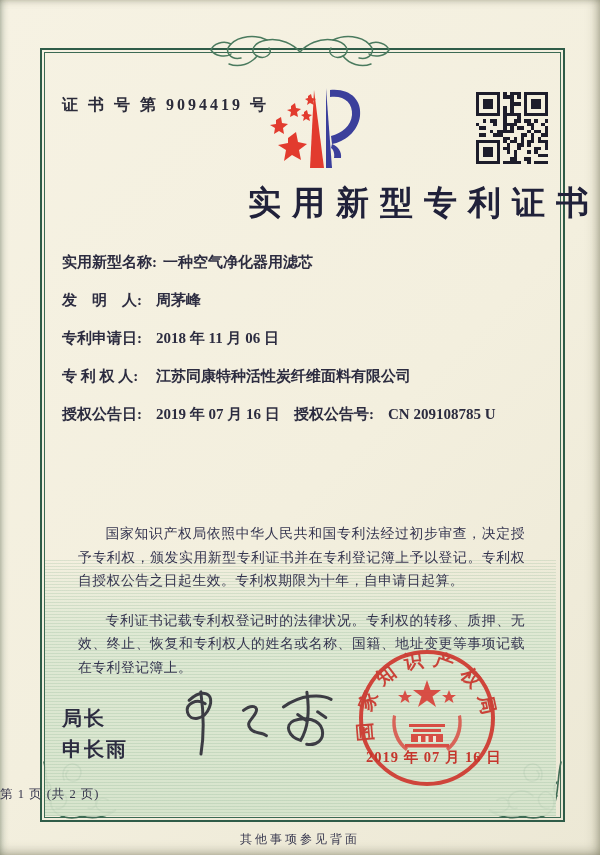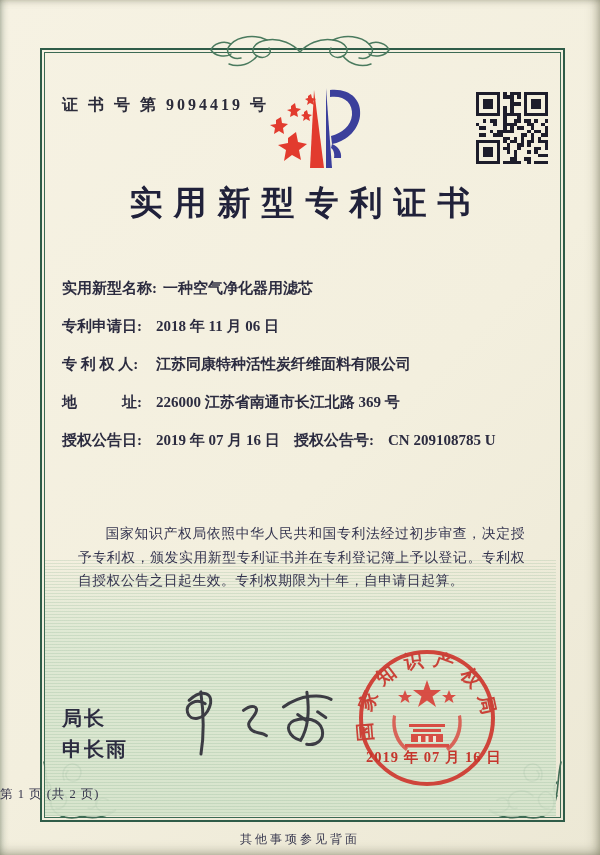--- a/index.html
+++ b/index.html
@@ -16,24 +16,24 @@
       repeating-linear-gradient(0deg, rgba(120,165,130,.20) 0 1px, rgba(255,255,255,0) 1px 3px),
       linear-gradient(180deg, rgba(222,233,213,0) 0%, rgba(220,232,210,.85) 28%, rgba(214,228,204,.95) 100%);}
   .ornament-top{position:absolute;left:50%;top:30px;transform:translateX(-50%);}
   .ornament-corner{position:absolute;bottom:-4px;}
   .ornament-corner.left{left:-4px;}
   .ornament-corner.right{right:-4px;transform:scaleX(-1);}
   
   .cert-no{position:absolute;left:62px;top:95px;font-size:16px;letter-spacing:3px;color:#2b2b3a;font-weight:600;}
   .logo{position:absolute;left:246px;top:84px;}
   .qr{position:absolute;left:476px;top:92px;width:72px;height:72px;}
-  .title{position:absolute;left:0;top:181px;width:100%;text-align:center;font-size:33px;font-weight:700;
+  .title{position:absolute;left:0;top:181px;width:100%;text-align:right;font-size:33px;font-weight:700;
     color:#20213a;letter-spacing:11px;text-indent:11px;}
   
-  .fields{position:absolute;left:62px;top:253px;width:480px;margin-top:26px;}
+  .fields{position:absolute;left:62px;top:253px;width:480px;}
   .frow{height:38px;font-size:15px;font-weight:600;color:#2c2c40;white-space:nowrap;}
   .flabel{display:inline-block;min-width:88px;}
   .fvalue{margin-left:6px;}
   .grant .fvalue{display:inline-block;min-width:132px;}
   .grant .flabel2{margin-left:6px;}
   
   .body-text{position:absolute;left:62px;top:506px;width:479px;font-size:13.8px;line-height:23.5px;
     color:#34344f;text-align:justify;}
   .body-text p{margin:16px;text-indent:2em;letter-spacing:.5px;}
   
@@ -232,30 +232,31 @@
       <rect x="17" y="20" width="1" height="1" fill="#1d1d2b"></rect>
       <rect x="18" y="20" width="1" height="1" fill="#1d1d2b"></rect>
       <rect x="19" y="20" width="1" height="1" fill="#1d1d2b"></rect>
       <rect x="20" y="20" width="1" height="1" fill="#1d1d2b"></rect>
     </svg>
 
   <div class="title">实用新型专利证书</div>
 
   <div class="fields">
     <div class="frow"><span class="flabel">实用新型名称:</span><span class="fvalue">一种空气净化器用滤芯</span></div>
+    <div class="frow"><span class="flabel">发　明　人:</span><span class="fvalue">周茅峰</span></div>
     <div class="frow"><span class="flabel">专利申请日:</span><span class="fvalue">2018 年 11 月 06 日</span></div>
     <div class="frow"><span class="flabel">专 利 权 人:</span><span class="fvalue">江苏同康特种活性炭纤维面料有限公司</span></div>
-    <div class="frow"><span class="flabel">地　　　址:</span><span class="fvalue">226000 江苏省南通市长江北路 369 号</span></div>
     <div class="frow grant">
       <span class="flabel">授权公告日:</span><span class="fvalue">2019 年 07 月 16 日</span><span class="flabel flabel2">授权公告号:</span><span class="fvalue">CN 209108785 U</span>
     </div>
   </div>
 
   <div class="body-text">
     <p>国家知识产权局依照中华人民共和国专利法经过初步审查，决定授予专利权，颁发实用新型专利证书并在专利登记簿上予以登记。专利权自授权公告之日起生效。专利权期限为十年，自申请日起算。</p>
+    <p>专利证书记载专利权登记时的法律状况。专利权的转移、质押、无效、终止、恢复和专利权人的姓名或名称、国籍、地址变更等事项记载在专利登记簿上。</p>
   </div>
 
   <div class="sig-labels">
     <div>局长</div>
     <div>申长雨</div>
   </div>
   <svg class="signature" width="190" height="90" viewBox="0 0 190 90">
     <g fill="none" stroke="#3c3c44" stroke-width="3" stroke-linecap="round" transform="rotate(-2 95 45)">
       <path d="M30,18 C44,6 56,12 50,26 C45,38 30,40 28,30 C26,21 38,16 46,22"></path>
       <path d="M42,10 C44,30 44,52 40,72"></path>

